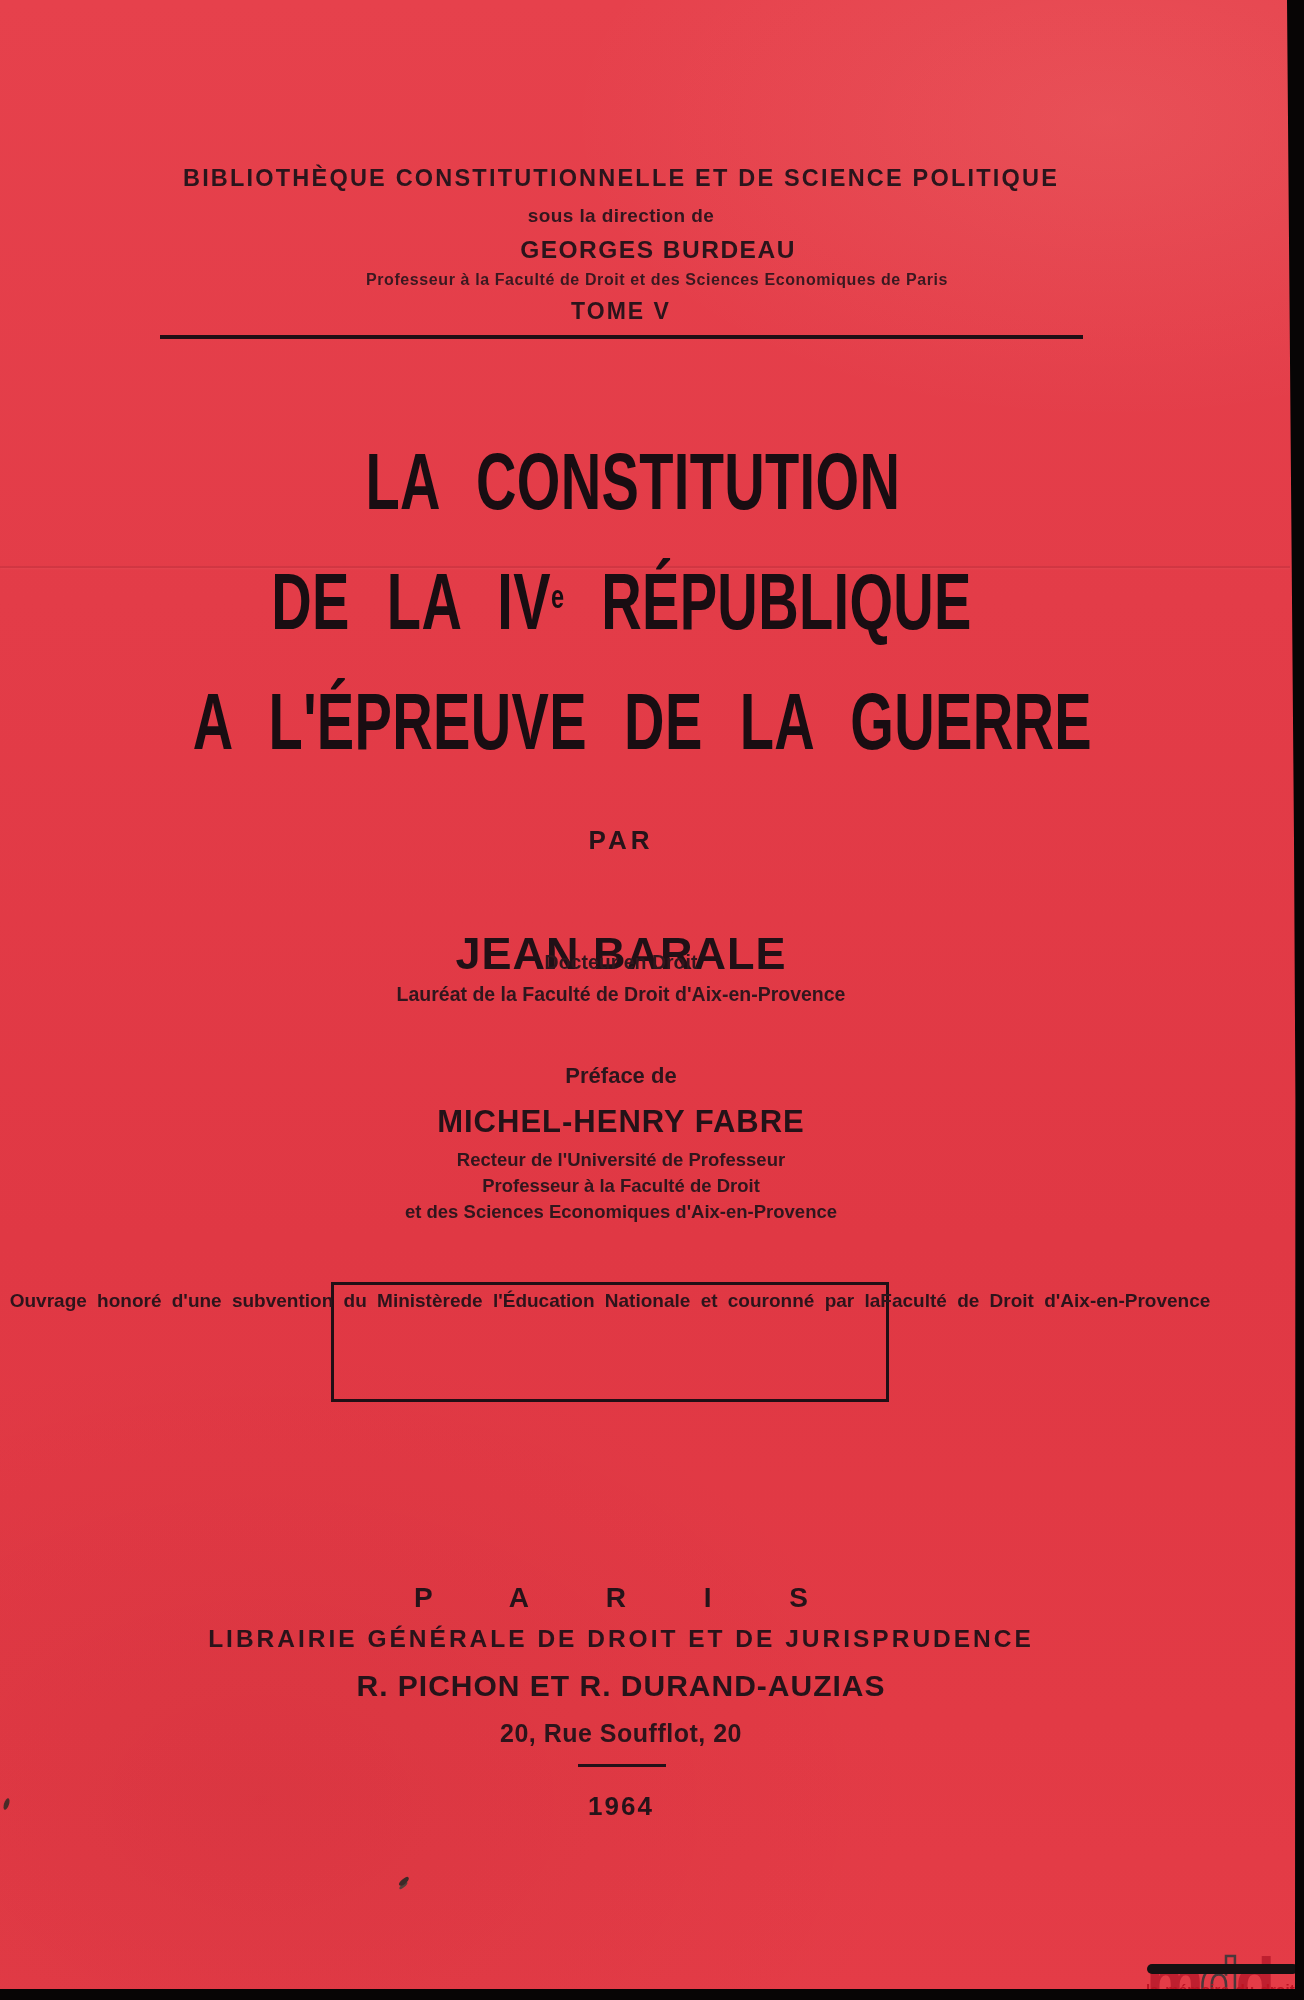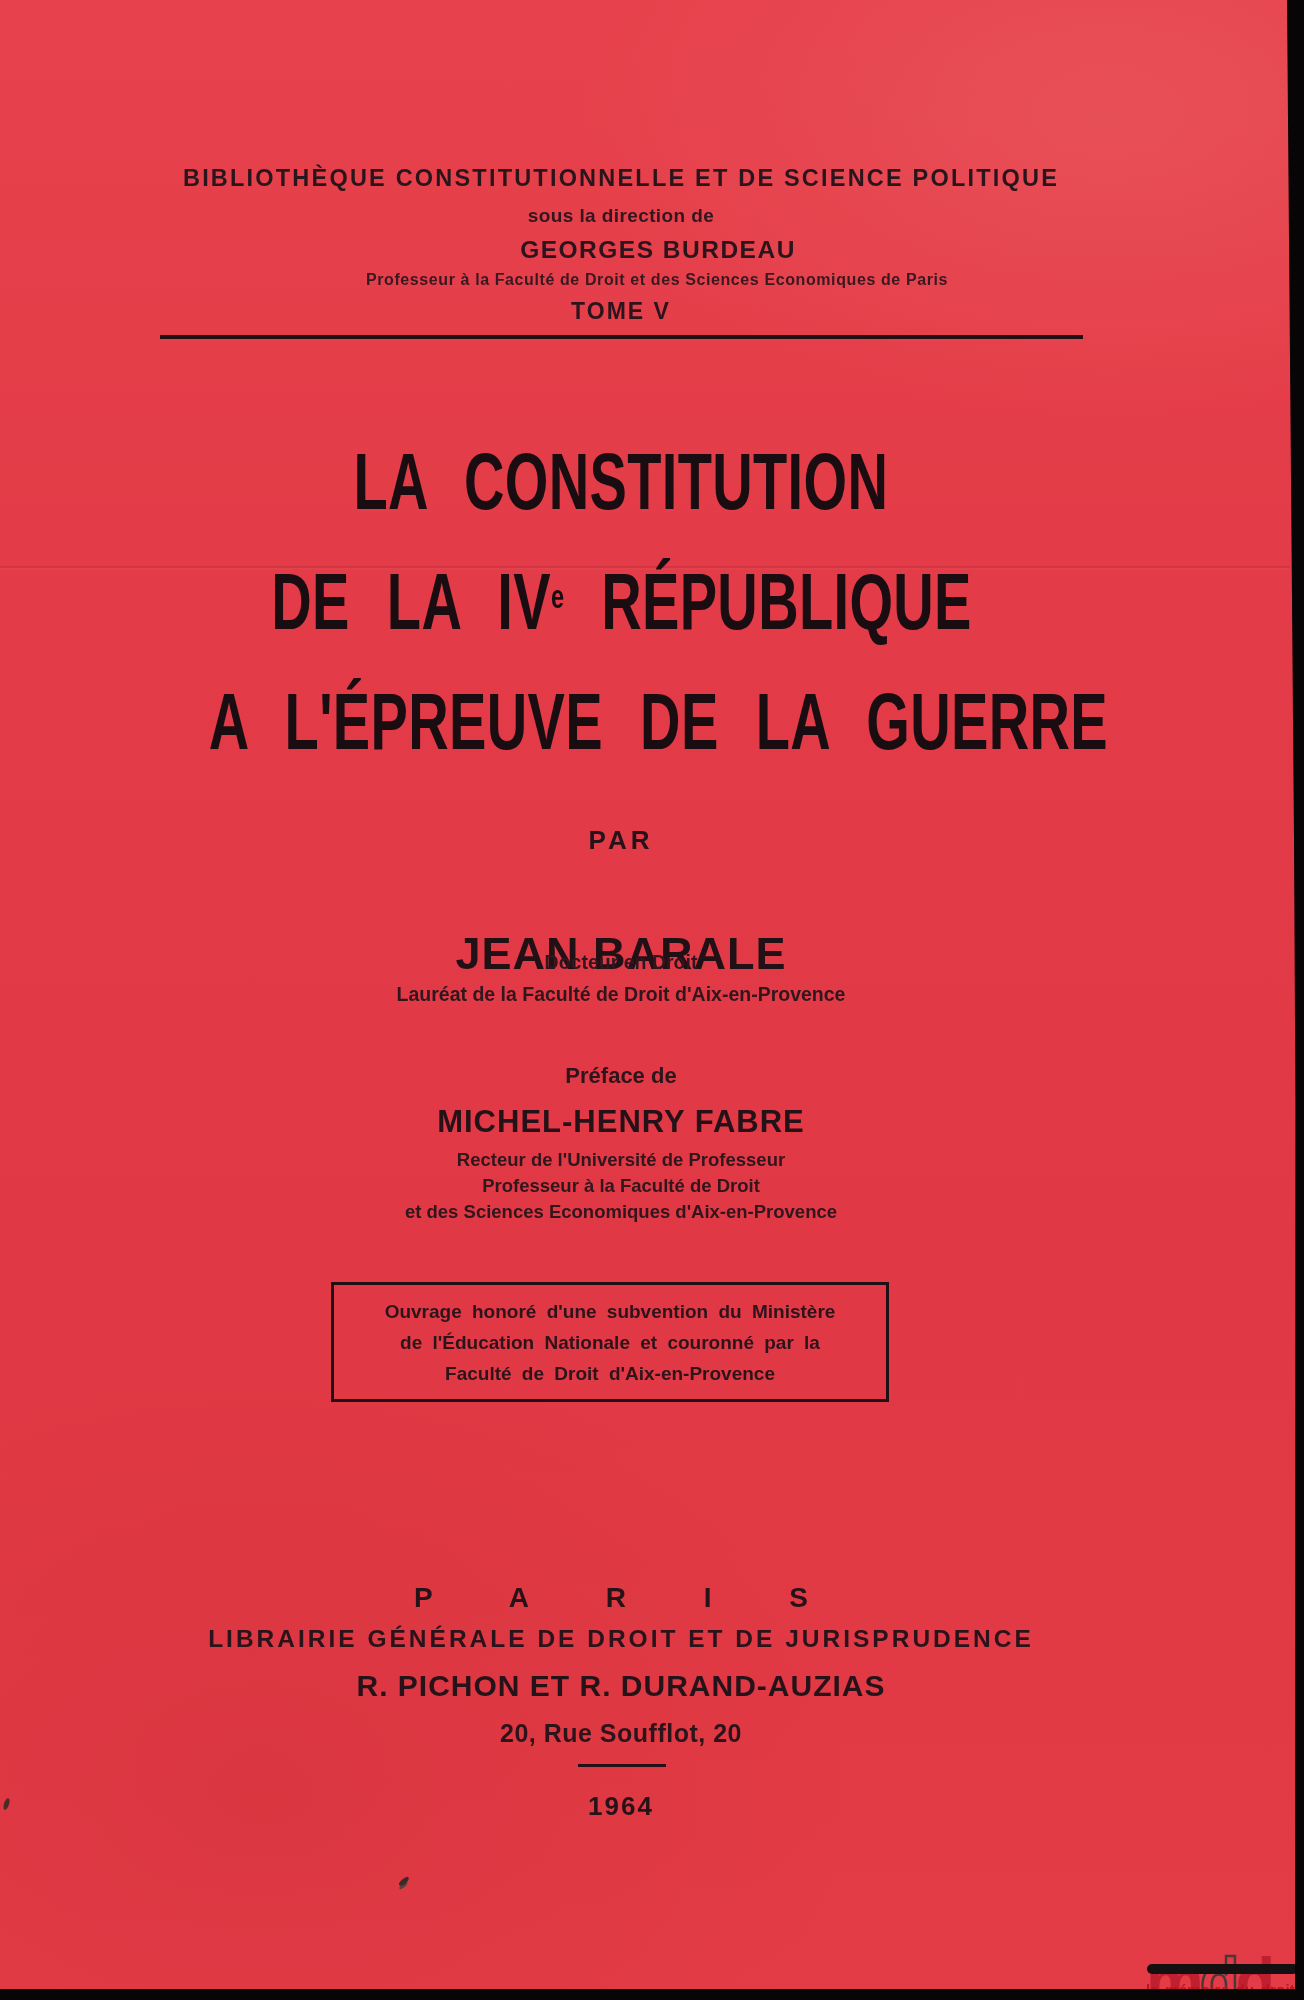--- a/index.html
+++ b/index.html
@@ -25,37 +25,37 @@
   .tome         { top:299px; font-size:23px;   letter-spacing:2px;   color:#2b141b; }
 
   .rule-main { position:absolute; top:335px; left:160px; width:923px; height:4px; background:#200f15; }
 
   .title-line { color:#190d12; font-size:80px; }
   .title-line .cond {
     display:inline-block; transform:scaleX(0.70); transform-origin:50% 50%;
     word-spacing:0.38em; letter-spacing:0.5px;
   }
   .title-line sup { font-size:0.42em; vertical-align:0.62em; letter-spacing:0; }
-  .t1 { top:440px; } .t2 { top:560px; } .t3 { top:680px;margin-left:16px; }
+  .t1 { top:440px;padding-left:12px; } .t2 { top:560px; } .t3 { top:680px; }
 
   .par          { top:827px;  font-size:26px; letter-spacing:4px; }
   .author       { top:930px;  font-size:45px; letter-spacing:1px; color:#20101620; color:#211016; }
   .author-deg   { top:952px;  font-size:19.5px; }
   .author-award { top:984px;  font-size:19.5px; }
   .author-deg, .author-award { color:#31161d; }
 
   .preface-l    { top:1064px; font-size:22px; color:#2e151c; }
   .preface-a    { top:1106px; font-size:31px; letter-spacing:1px; color:#241218; }
   .pt1 { top:1150px; } .pt2 { top:1176px; } .pt3 { top:1202px; }
   .preface-t    { font-size:18.5px; color:#31161d; }
 
   .award-box {
     position:absolute; left:331px; top:1282px; width:552px; height:114px;
     border:3px solid #200f15;
-    display:flex; flex-direction:column; justify-content:center;
+    display:flex; justify-content:center;
     gap:0;
   }
   .award-box .bline {
     font-size:19px; font-weight:bold; color:#2d141b; text-align:center;
     line-height:31px; word-spacing:5px; white-space:nowrap;
   }
 
   .city         { top:1583px; font-size:28px; letter-spacing:20px; word-spacing:30px; }
   .publisher    { top:1626px; font-size:24.5px; letter-spacing:3px; color:#2a131a; }
   .pub-names    { top:1670px; font-size:30px; letter-spacing:1px; }

